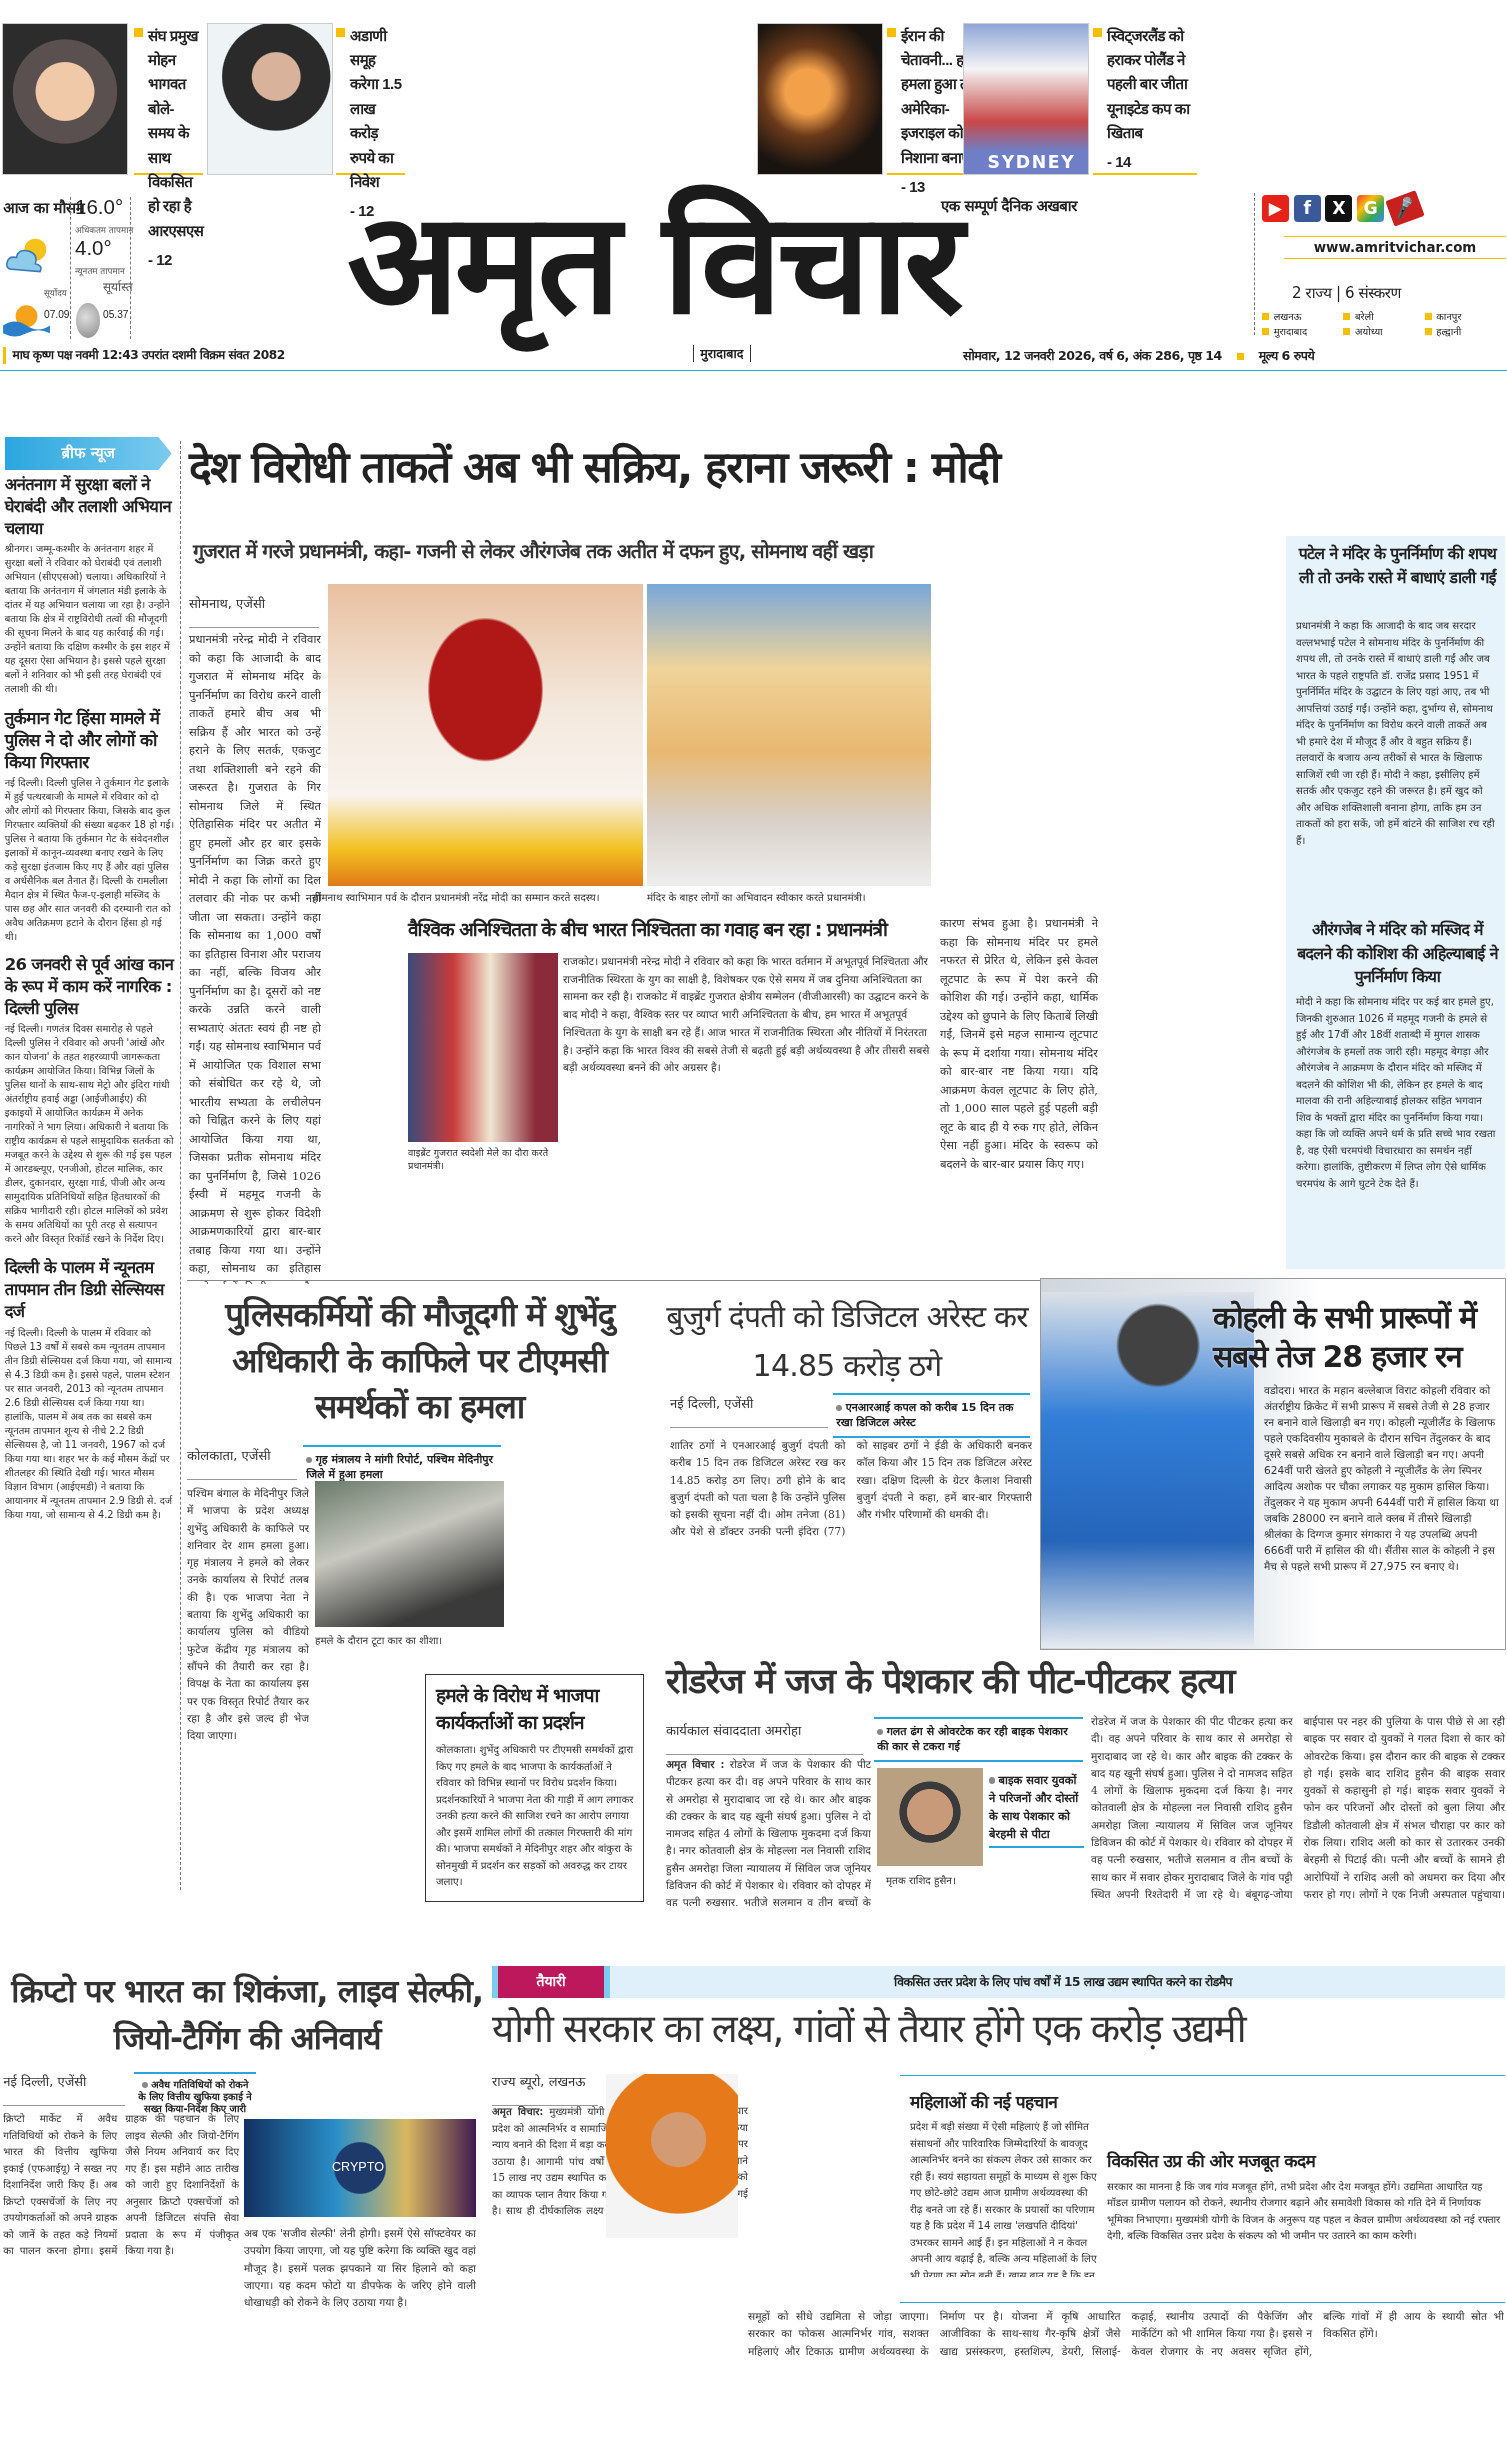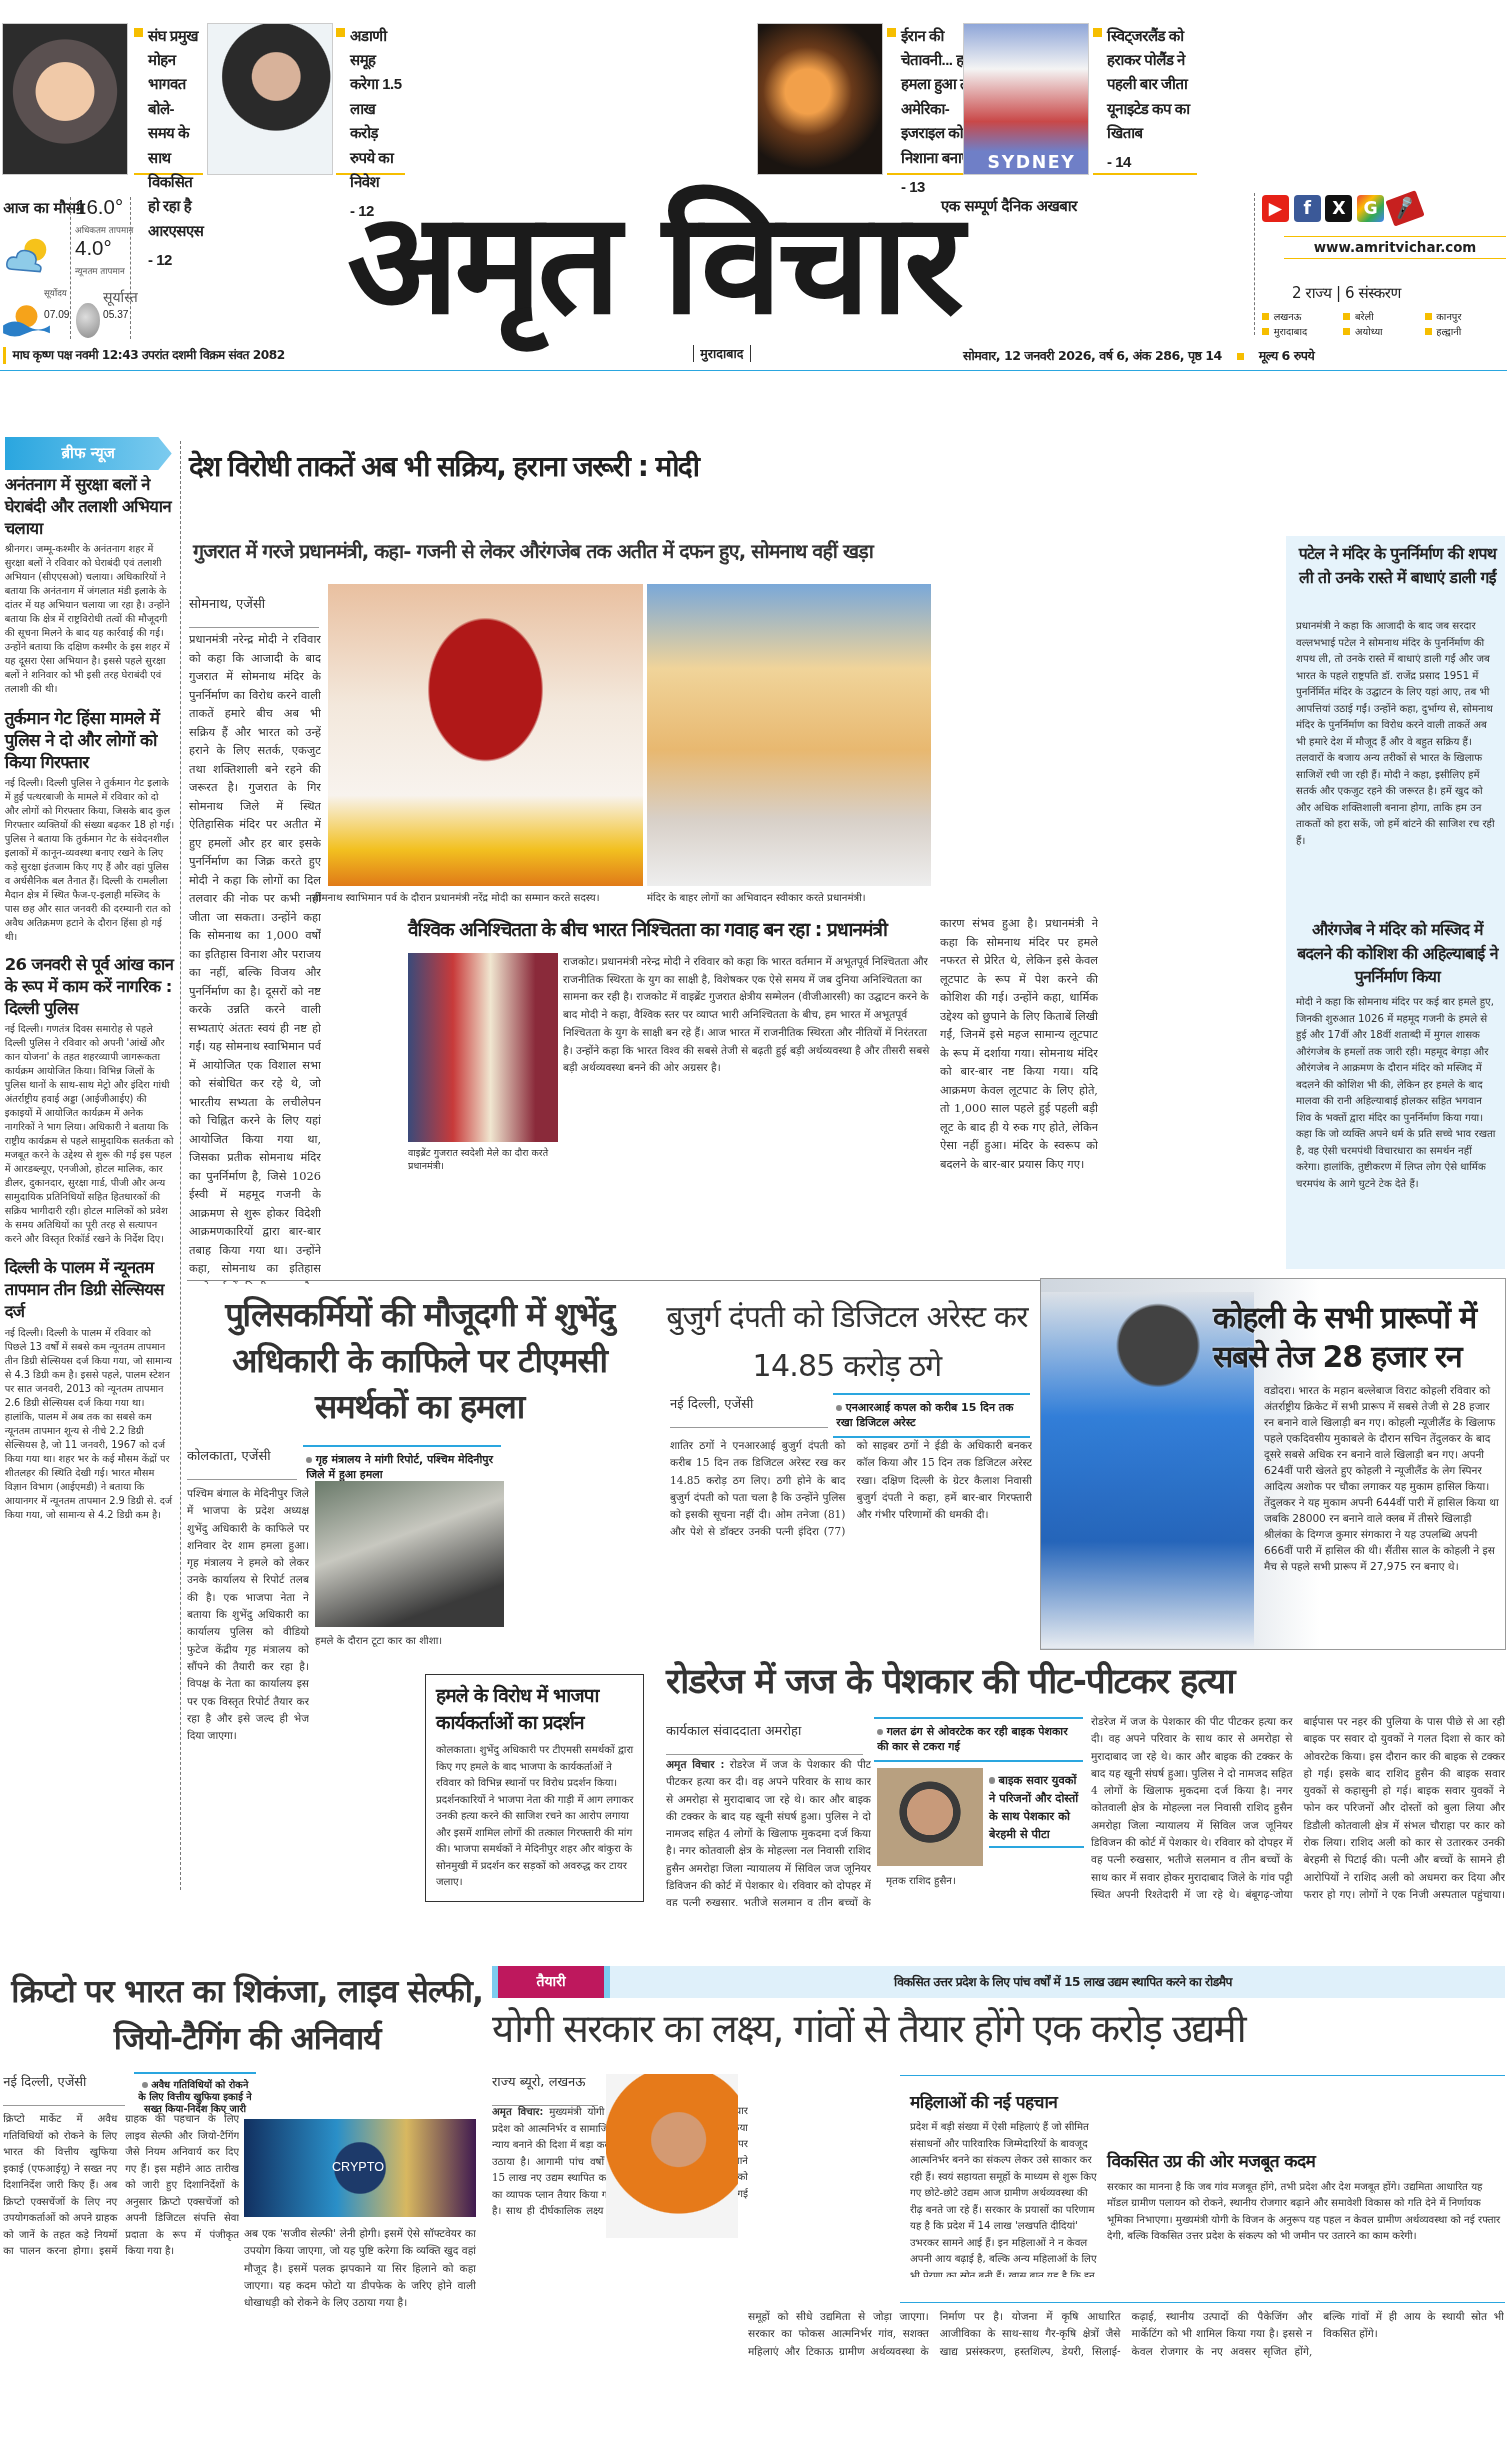--- a/index.html
+++ b/index.html
@@ -54,21 +54,21 @@
   <div class="abs" style="left:75px;top:224px;font-size:8.7px;color:#555">अधिकतम तापमान</div>
   <div class="abs" style="left:75px;top:236px;font-size:20.5px;font-family:'Liberation Sans',sans-serif">4.0°</div>
   <div class="abs" style="left:75px;top:265px;font-size:8.7px;color:#555">न्यूनतम तापमान</div>
   <div class="vdash" style="left:130px;top:197px;height:142px"></div>
   <div class="abs" style="left:44px;top:287px;font-size:8.7px;color:#555">सूर्योदय</div>
   <svg class="abs" style="left:3.2px;top:299px" width="47" height="39" viewBox="0 0 60 50">
     <circle cx="30" cy="22" r="14" fill="#f6a31a"></circle>
     <path d="M0 34 Q15 24 30 34 T60 34 L60 44 Q45 36 30 44 T0 44 Z" fill="#2a7fc8"></path>
   </svg>
   <div class="abs" style="left:44px;top:309px;font-size:10.2px;font-family:'Liberation Sans',sans-serif">07.09</div>
-  <div class="abs" style="left:103px;top:287px;font-size:14px;color:#555">सूर्यास्त</div>
+  <div class="abs" style="left:103px;top:278px;font-size:12px;color:#555">सूर्यास्त</div>
   <div class="abs" style="left:76px;top:303px;width:23.6px;height:35px;border-radius:50%;background:radial-gradient(circle at 40% 40%,#ddd,#888)"></div>
   <div class="abs" style="left:103px;top:309px;font-size:10.2px;font-family:'Liberation Sans',sans-serif">05.37</div>
 </div>
 
 <div class="abs" style="left:3.2px;top:347px;height:17.3px;border-left:3.9px solid #f6be00;padding-left:6.3px;font-weight:bold;font-size:12.2px;letter-spacing:-0.5px;line-height:17.3px"><span>माघ कृष्ण पक्ष नवमी 12:43 उपरांत दशमी विक्रम संवत 2082</span></div>
 
 <div class="masthead">अमृत विचार</div>
 <div class="abs" style="left:693px;top:345px;font-weight:bold;font-size:12.6px;border-left:0.8px solid #333;border-right:0.8px solid #333;padding:0 6.3px"><span>मुरादाबाद</span></div>
 <div class="abs" style="left:941px;top:195px;font-weight:bold;font-size:15px;letter-spacing:-0.5px">एक सम्पूर्ण दैनिक अखबार</div>
 
@@ -113,21 +113,21 @@
   <div style="margin-top:10px">
     <div style="font-weight:bold;font-size:16.5px;line-height:22px;letter-spacing:-0.6px">26 जनवरी से पूर्व आंख कान के रूप में काम करें नागरिक : दिल्ली पुलिस</div>
     <div style="font-size:9.8px;line-height:14px;color:#333;margin-top:2.4px">नई दिल्ली। गणतंत्र दिवस समारोह से पहले दिल्ली पुलिस ने रविवार को अपनी 'आंखें और कान योजना' के तहत शहरव्यापी जागरूकता कार्यक्रम आयोजित किया। विभिन्न जिलों के पुलिस थानों के साथ-साथ मेट्रो और इंदिरा गांधी अंतर्राष्ट्रीय हवाई अड्डा (आईजीआईए) की इकाइयों में आयोजित कार्यक्रम में अनेक नागरिकों ने भाग लिया। अधिकारी ने बताया कि राष्ट्रीय कार्यक्रम से पहले सामुदायिक सतर्कता को मजबूत करने के उद्देश्य से शुरू की गई इस पहल में आरडब्ल्यूए, एनजीओ, होटल मालिक, कार डीलर, दुकानदार, सुरक्षा गार्ड, पीजी और अन्य सामुदायिक प्रतिनिधियों सहित हितधारकों की सक्रिय भागीदारी रही। होटल मालिकों को प्रवेश के समय अतिथियों का पूरी तरह से सत्यापन करने और विस्तृत रिकॉर्ड रखने के निर्देश दिए।</div>
   </div>
   <div style="margin-top:11px">
     <div style="font-weight:bold;font-size:16.5px;line-height:22px;letter-spacing:-0.6px">दिल्ली के पालम में न्यूनतम तापमान तीन डिग्री सेल्सियस दर्ज</div>
     <div style="font-size:9.8px;line-height:14px;color:#333;margin-top:2.4px">नई दिल्ली। दिल्ली के पालम में रविवार को पिछले 13 वर्षों में सबसे कम न्यूनतम तापमान तीन डिग्री सेल्सियस दर्ज किया गया, जो सामान्य से 4.3 डिग्री कम है। इससे पहले, पालम स्टेशन पर सात जनवरी, 2013 को न्यूनतम तापमान 2.6 डिग्री सेल्सियस दर्ज किया गया था। हालांकि, पालम में अब तक का सबसे कम न्यूनतम तापमान शून्य से नीचे 2.2 डिग्री सेल्सियस है, जो 11 जनवरी, 1967 को दर्ज किया गया था। शहर भर के कई मौसम केंद्रों पर शीतलहर की स्थिति देखी गई। भारत मौसम विज्ञान विभाग (आईएमडी) ने बताया कि आयानगर में न्यूनतम तापमान 2.9 डिग्री से. दर्ज किया गया, जो सामान्य से 4.2 डिग्री कम है।</div>
   </div>
 </div>
 
-<div class="hl" style="left:189px;top:441px;font-size:28px;line-height:52px;letter-spacing:-1.6px">देश विरोधी ताकतें अब भी सक्रिय, हराना जरूरी : मोदी</div>
+<div class="hl" style="left:189px;top:441px;font-size:43px;line-height:52px;letter-spacing:-1.6px">देश विरोधी ताकतें अब भी सक्रिय, हराना जरूरी : मोदी</div>
 <div class="hl" style="left:193px;top:538px;font-size:19.7px;line-height:28px;font-weight:bold;color:#333;letter-spacing:-0.9px;width:1095px;white-space:nowrap">गुजरात में गरजे प्रधानमंत्री, कहा- गजनी से लेकर औरंगजेब तक अतीत में दफन हुए, सोमनाथ वहीं खड़ा</div>
 
 <div class="byline" style="left:189px;top:594px;width:130px">सोमनाथ, एजेंसी</div>
 <div class="body" style="left:189px;top:630px;width:132px;height:654px">प्रधानमंत्री नरेन्द्र मोदी ने रविवार को कहा कि आजादी के बाद गुजरात में सोमनाथ मंदिर के पुनर्निर्माण का विरोध करने वाली ताकतें हमारे बीच अब भी सक्रिय हैं और भारत को उन्हें हराने के लिए सतर्क, एकजुट तथा शक्तिशाली बने रहने की जरूरत है। गुजरात के गिर सोमनाथ जिले में स्थित ऐतिहासिक मंदिर पर अतीत में हुए हमलों और हर बार इसके पुनर्निर्माण का जिक्र करते हुए मोदी ने कहा कि लोगों का दिल तलवार की नोक पर कभी नहीं जीता जा सकता। उन्होंने कहा कि सोमनाथ का 1,000 वर्षों का इतिहास विनाश और पराजय का नहीं, बल्कि विजय और पुनर्निर्माण का है। दूसरों को नष्ट करके उन्नति करने वाली सभ्यताएं अंततः स्वयं ही नष्ट हो गईं। यह सोमनाथ स्वाभिमान पर्व में आयोजित एक विशाल सभा को संबोधित कर रहे थे, जो भारतीय सभ्यता के लचीलेपन को चिह्नित करने के लिए यहां आयोजित किया गया था, जिसका प्रतीक सोमनाथ मंदिर का पुनर्निर्माण है, जिसे 1026 ईस्वी में महमूद गजनी के आक्रमण से शुरू होकर विदेशी आक्रमणकारियों द्वारा बार-बार तबाह किया गया था। उन्होंने कहा, सोमनाथ का इतिहास हमारे पूर्वजों की वीरता का गौरव है।</div>
 
 <div class="abs photo" style="left:328px;top:584px;width:315px;height:302px;background:radial-gradient(ellipse at 50% 35%,#b01818 0 25%,transparent 26%),linear-gradient(180deg,#e9c0a0 0%,#f3e8dc 40%,#f8f3ee 70%,#f2c020 88%,#e07a18 100%)"></div>
 <div class="caption" style="left:312px;top:890px;width:315px">सोमनाथ स्वाभिमान पर्व के दौरान प्रधानमंत्री नरेंद्र मोदी का सम्मान करते सदस्य।</div>
 
 <div class="abs photo" style="left:647px;top:584px;width:284px;height:302px;background:linear-gradient(180deg,#7aa8d8 0%,#f0d49a 28%,#e8b870 55%,#d8d0c8 78%,#eeeeee 100%)"></div>
 <div class="caption" style="left:647px;top:890px;width:284px">मंदिर के बाहर लोगों का अभिवादन स्वीकार करते प्रधानमंत्री।</div>

